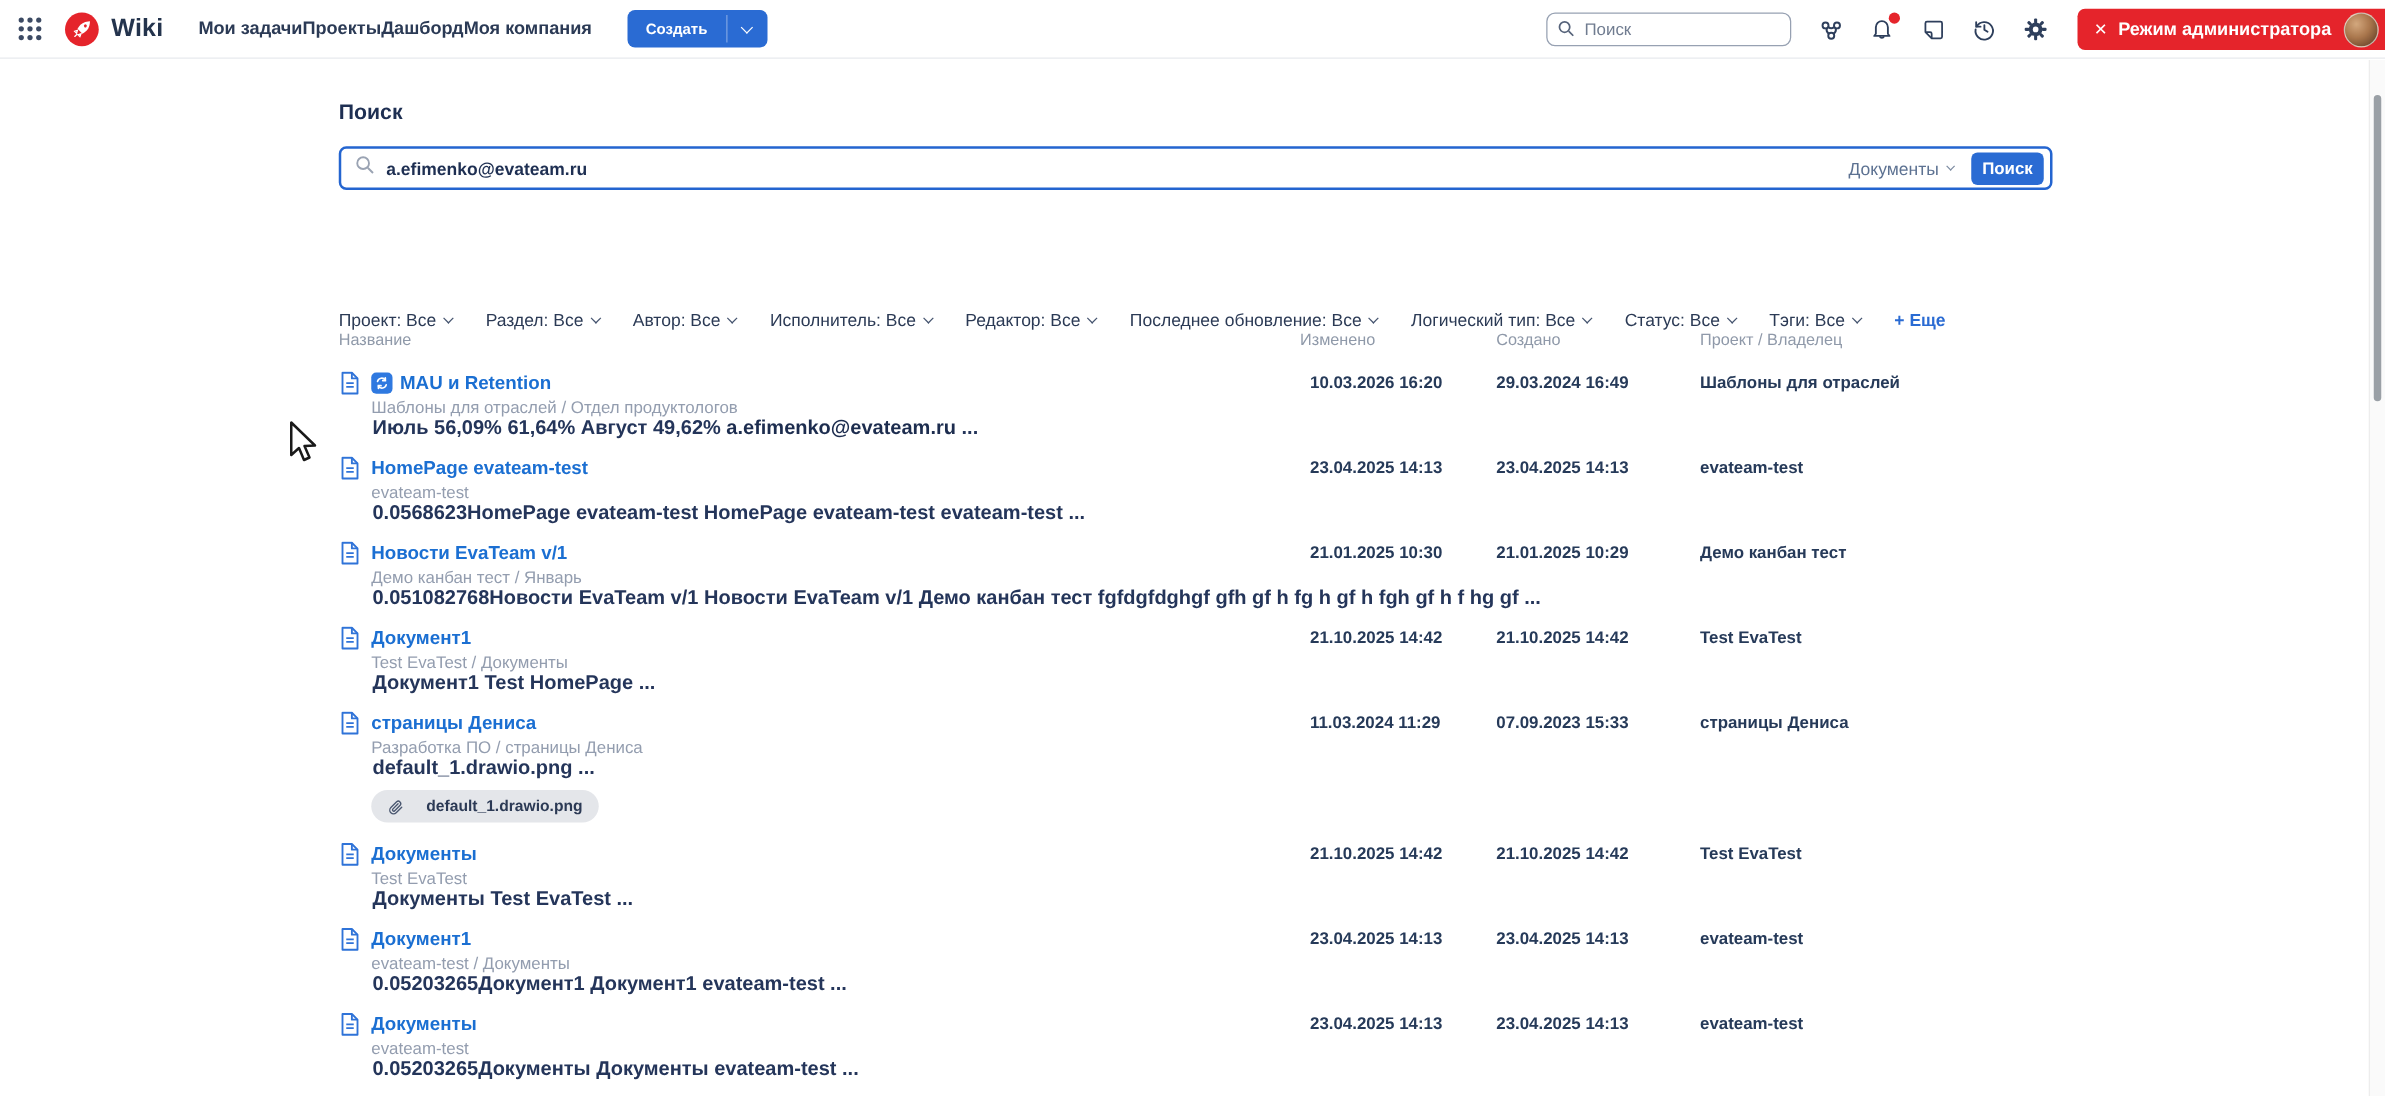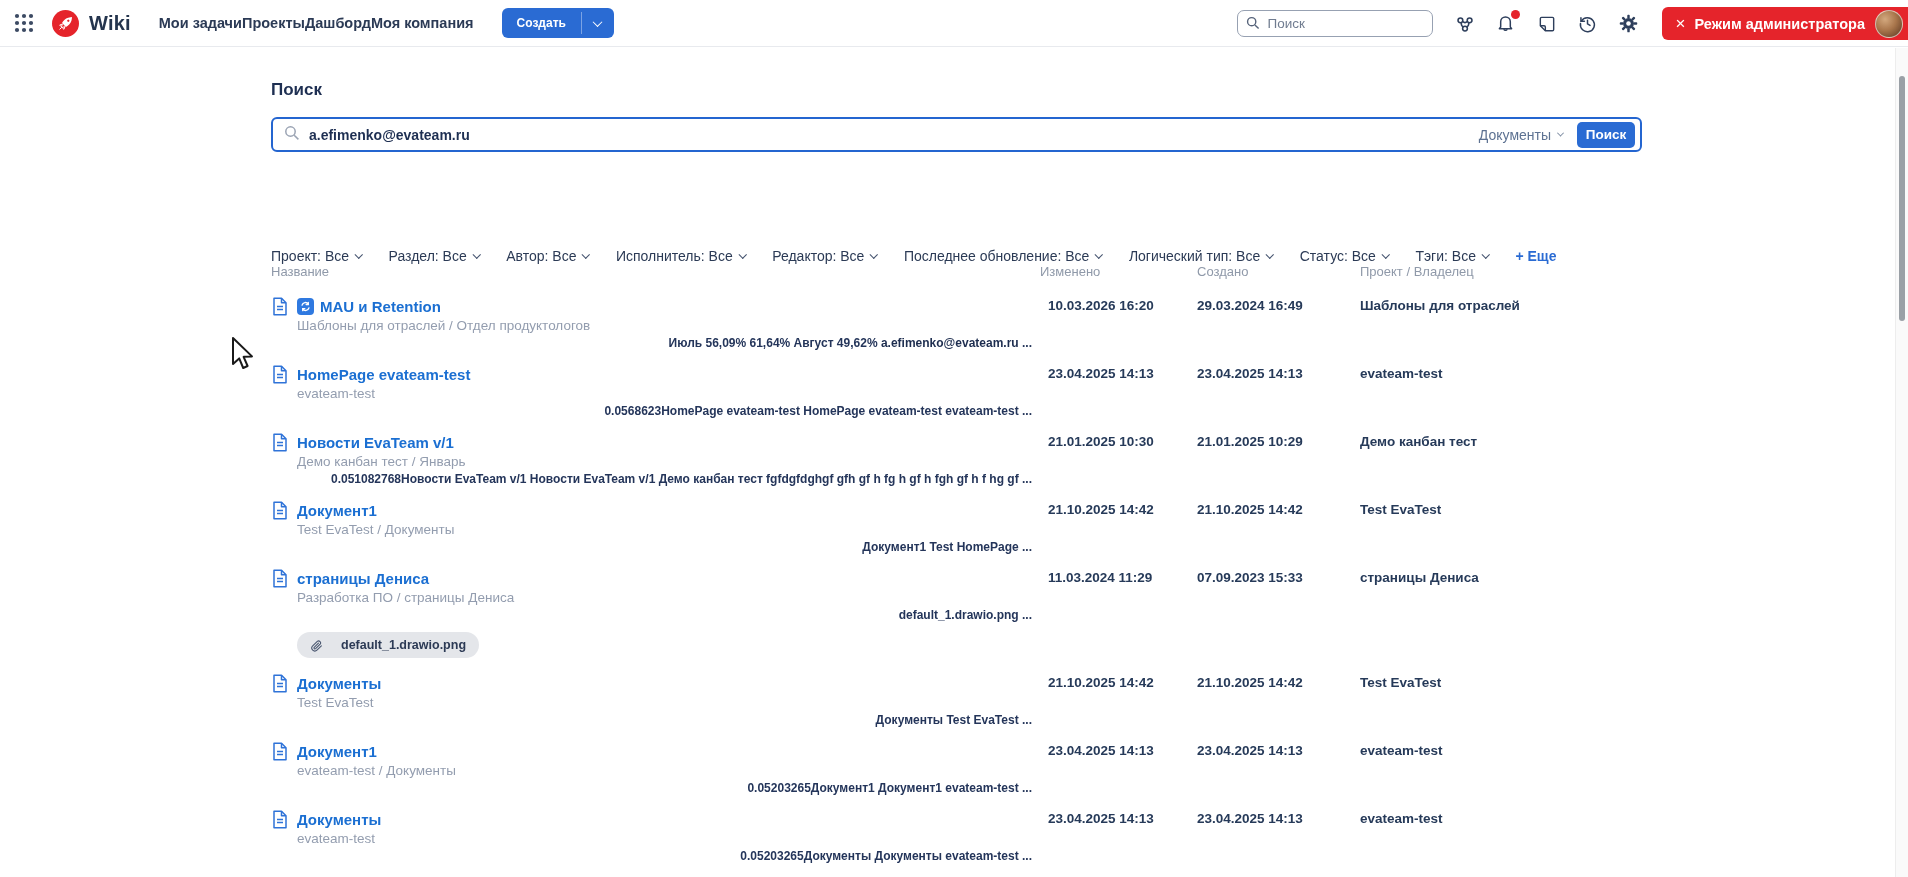--- a/index.html
+++ b/index.html
@@ -76,22 +76,22 @@
   .results { position:absolute; top:296px; left:0; width:100%; }
   .row { position:relative; margin-bottom:13px; }
   .row-main { margin-left:272px; width:760px; }
   .r-titleline { display:flex; align-items:center; height:20px; }
   .doc-ic { flex:none; width:17px; margin-right:8px; display:flex; align-items:center; }
   .badge-ic { flex:none; width:17px; height:17px; border-radius:4px; background:#2f79e0;
     margin-right:6px; display:flex; align-items:center; justify-content:center; }
   .r-title { font-size:15px; font-weight:700; color:#1b6fd2; text-decoration:none;
     cursor:pointer; white-space:nowrap; }
   .r-crumb { margin-top:2px; margin-left:25px; font-size:13.5px; color:#939daf; line-height:16px; white-space:nowrap; }
-  .r-snip { margin-top:1px; margin-left:40px; font-size:12px; font-weight:700; color:#24355a;
-    line-height:16px; white-space:nowrap;text-align:right; }
+  .r-snip { margin-top:1px; margin-left:26px; font-size:16px; font-weight:700; color:#24355a;
+    line-height:16px; white-space:nowrap; }
   .r-snip .em { color:#1d2d4f; }
   .chip { display:inline-flex; align-items:center; gap:18px; margin:9px 0 2px 25px; height:26px;
     padding:0 13px; background:#e4e6ea; border-radius:13px; font-size:12.5px; font-weight:700;
     color:#2c3a55; cursor:pointer; }
   .cell { position:absolute; top:2px; font-size:13.5px; font-weight:700; color:#263a59; white-space:nowrap; }
   .c-mod { left:1020px;margin-left:28px; } .c-cre { left:1197px; } .c-proj { left:1360px; }
 
   
   .cursor { position:absolute; left:230px; top:336px; z-index:9; pointer-events:none; }
   .sb-track { position:absolute; right:0; top:48px; width:13px; height:829px; background:#fafafa;

